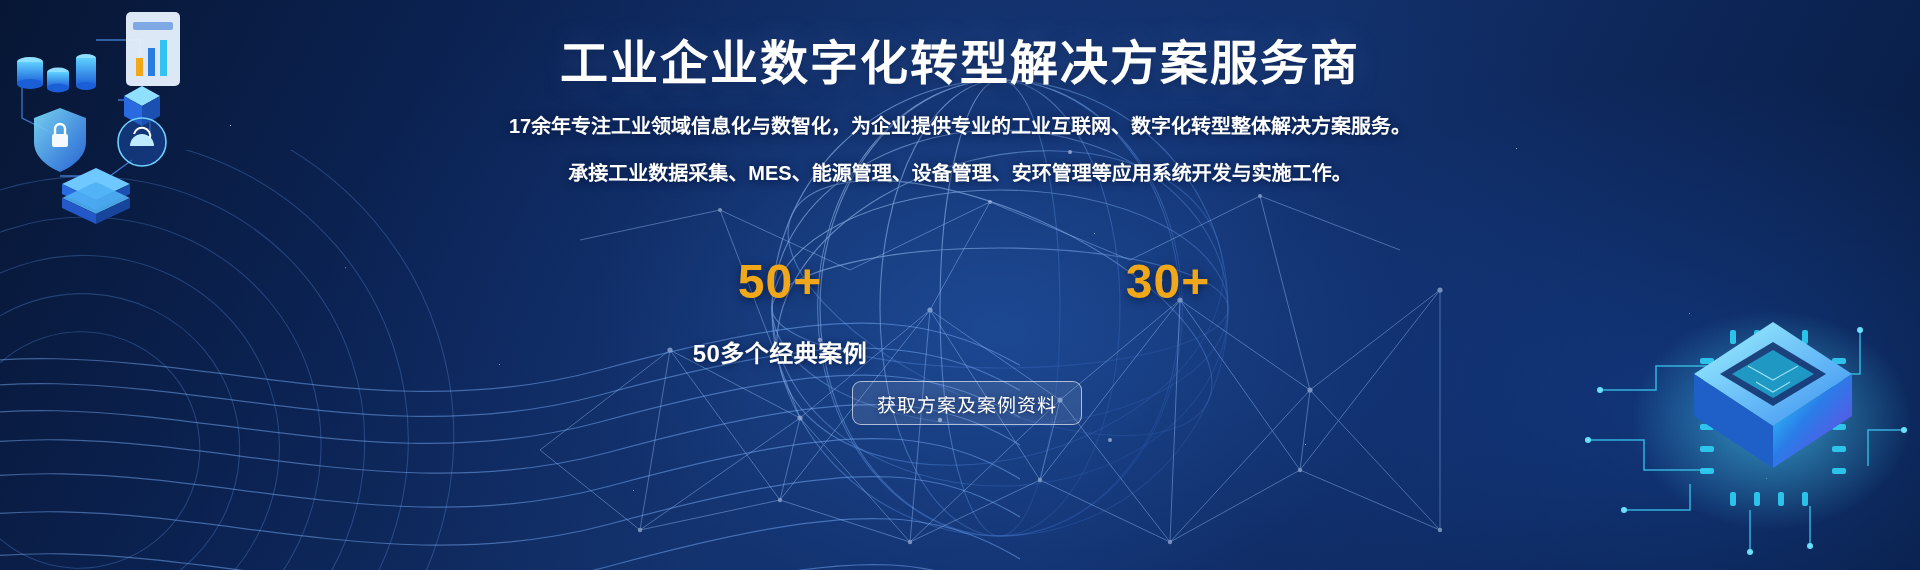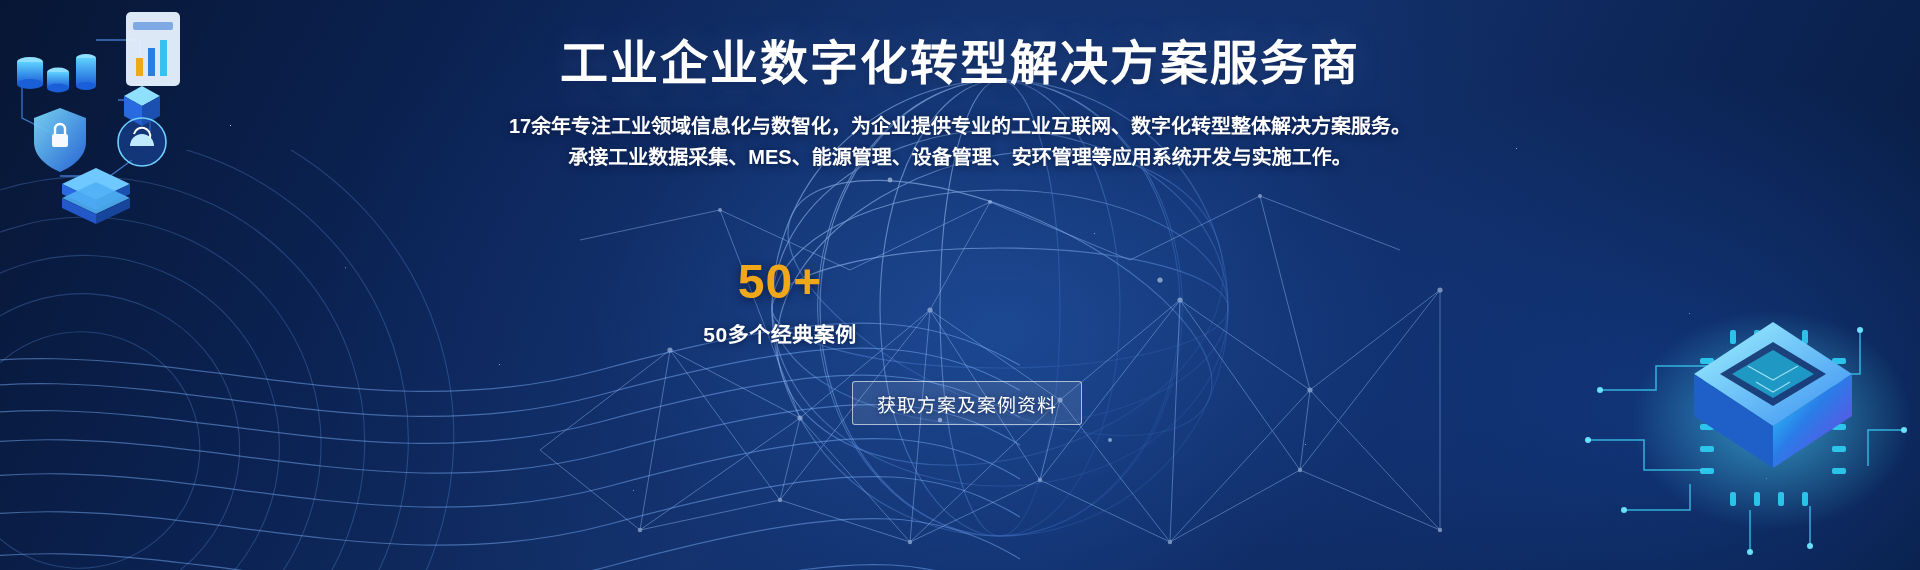--- a/index.html
+++ b/index.html
@@ -84,21 +84,21 @@
     position:absolute;left:0;right:0;top:116px;
     text-align:center;
   }
   .sub-line{
     color:#ffffff;
     font-weight:bold;
     line-height:1;
     text-shadow:0 1px 8px rgba(6,20,58,.90);
     white-space:nowrap;
   }
-  .sub-1{font-size:20px;margin-bottom:11px;}
+  .sub-1{font-size:20px;margin-bottom:27px;}
   .sub-2{font-size:20px;margin-bottom:16px;}
   .sub-3{font-size:20px;}
 
   .stats{
     position:absolute;left:0;right:0;top:258px;
     display:flex;
     justify-content:center;
     align-items:flex-start;
     gap:168px;
     padding-left:28px;
@@ -106,43 +106,43 @@
   .stat{text-align:center;width:220px;}
   .stat-num{
     font-size:48px;
     font-weight:bold;
     color:#f0a81a;
     line-height:1;
     letter-spacing:1px;
     text-shadow:0 2px 10px rgba(6,20,58,.75);
   }
   .stat-label{
-    margin-top:12px;
-    font-size:21px;
+    margin-top:28px;
+    font-size:24px;
     font-weight:bold;
     color:#ffffff;
     letter-spacing:.5px;
     text-shadow:0 1px 7px rgba(6,20,58,.85);
     white-space:nowrap;
   }
 
   .cta-wrap{
     position:absolute;left:0;right:0;top:381px;
     display:flex;justify-content:center;
     padding-left:14px;
   }
   .cta{
     display:inline-flex;align-items:center;justify-content:center;
     min-width:206px;height:44px;
     padding:0 24px;
     font-size:19px;
     color:#ffffff;
     background:rgba(255,255,255,.10);
     border:1px solid rgba(255,255,255,.62);
-    border-radius:3px;
+    border-radius:9px;
     letter-spacing:1px;
     cursor:pointer;
     white-space:nowrap;
     text-shadow:0 1px 6px rgba(6,20,58,.7);
   }
 </style>
 </head>
 <body>
 
 <div class="banner">
@@ -400,20 +400,21 @@
       <div class="sub-line sub-1">17余年专注工业领域信息化与数智化，为企业提供专业的工业互联网、数字化转型整体解决方案服务。</div>
       <div class="sub-line sub-2">承接工业数据采集、MES、能源管理、设备管理、安环管理等应用系统开发与实施工作。</div>
     </div>
 
     <div class="stats">
       <div class="stat">
         <div class="stat-num">50+</div>
         <div class="stat-label">50多个经典案例</div>
       </div>
       <div class="stat">
+        <div class="stat-num">30+</div>
       </div>
     </div>
 
     <div class="cta-wrap">
       <button class="cta">获取方案及案例资料</button>
     </div>
 
   </div>
 </div>
 

